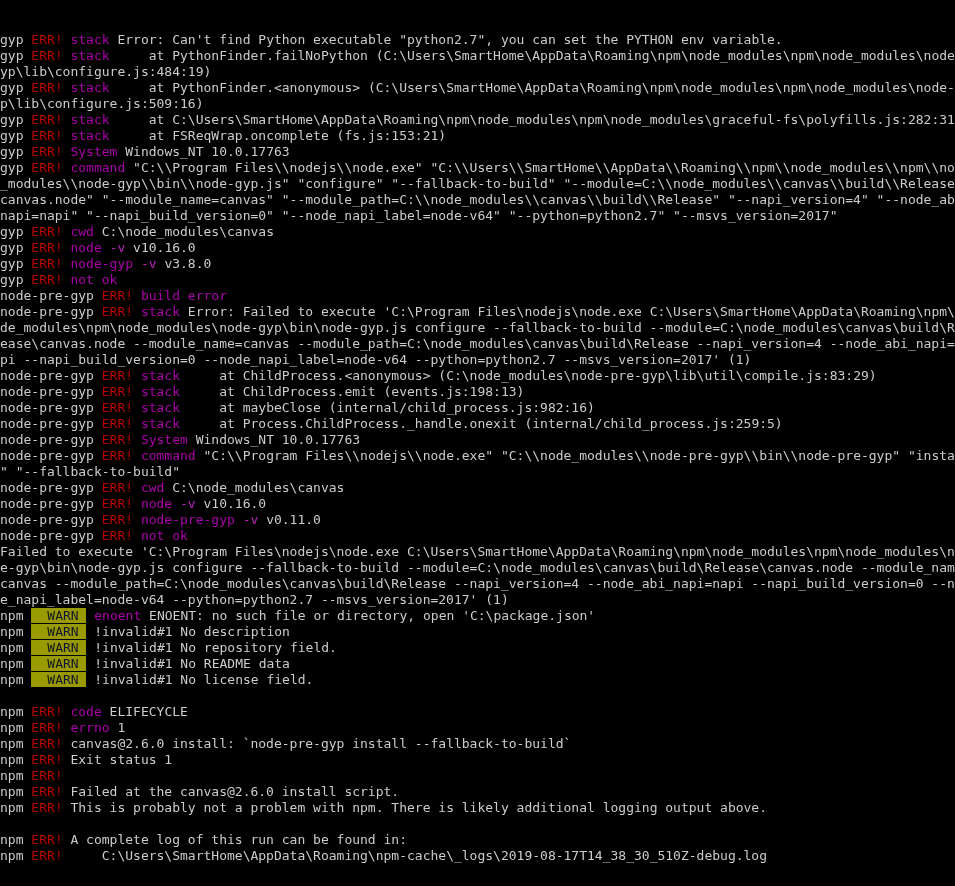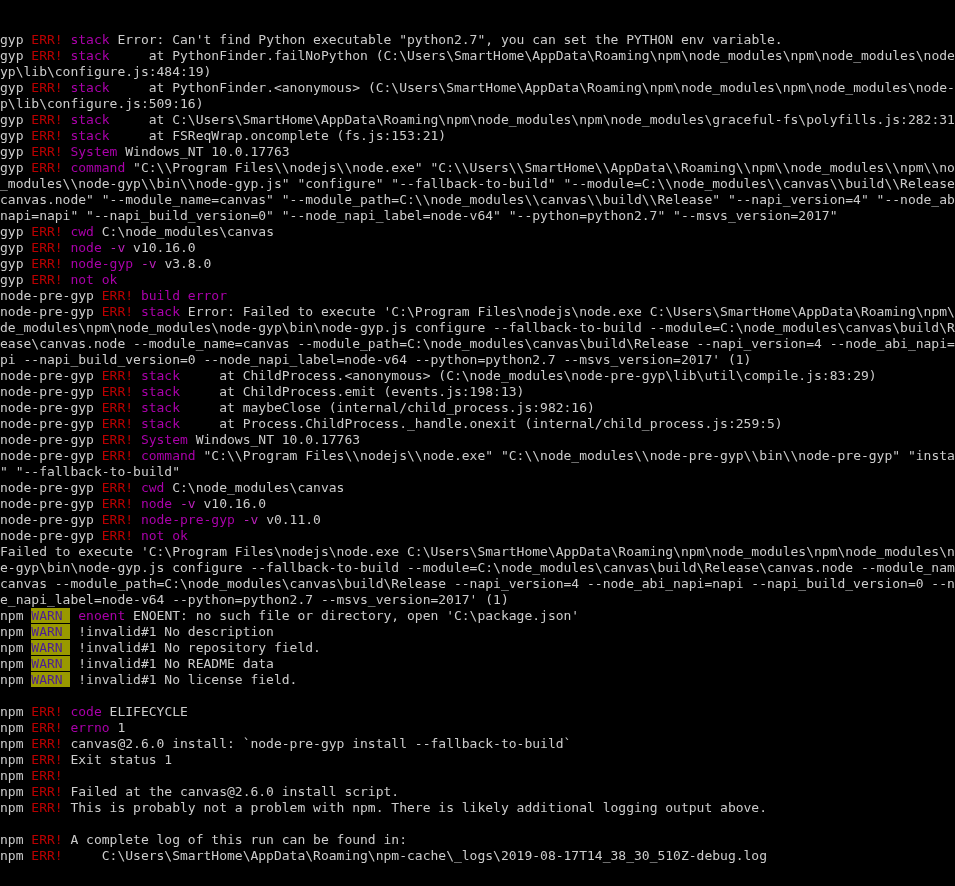--- a/index.html
+++ b/index.html
@@ -35,21 +35,22 @@
     overflow: hidden;
     display: block;
   }
   .seg { white-space: pre; }
   .c-white   { color: #cccccc; }
   .c-red     { color: #bb0000; }
   .c-magenta { color: #aa00aa; }
   .c-brmagenta { color: #bb22bb; }
   .c-yellowbg {
     background: #999900;
-    color: #4c1d95;
+    color: #0f172a;
+    padding-left: 16px;
   }
 </style>
 </head>
 <body>
 
 <div id="terminal">
   <div id="console-lines"><div class="row"><span class="seg c-white">gyp </span><span class="seg c-red">ERR! </span><span class="seg c-magenta">stack </span><span class="seg c-white">Error: Can't find Python executable "python2.7", you can set the PYTHON env variable.</span></div><div class="row"><span class="seg c-white">gyp </span><span class="seg c-red">ERR! </span><span class="seg c-magenta">stack </span><span class="seg c-white">    at PythonFinder.failNoPython (C:\Users\SmartHome\AppData\Roaming\npm\node_modules\npm\node_modules\node-g</span></div><div class="row"><span class="seg c-white">yp\lib\configure.js:484:19)</span></div><div class="row"><span class="seg c-white">gyp </span><span class="seg c-red">ERR! </span><span class="seg c-magenta">stack </span><span class="seg c-white">    at PythonFinder.&lt;anonymous&gt; (C:\Users\SmartHome\AppData\Roaming\npm\node_modules\npm\node_modules\node-gy</span></div><div class="row"><span class="seg c-white">p\lib\configure.js:509:16)</span></div><div class="row"><span class="seg c-white">gyp </span><span class="seg c-red">ERR! </span><span class="seg c-magenta">stack </span><span class="seg c-white">    at C:\Users\SmartHome\AppData\Roaming\npm\node_modules\npm\node_modules\graceful-fs\polyfills.js:282:31</span></div><div class="row"><span class="seg c-white">gyp </span><span class="seg c-red">ERR! </span><span class="seg c-magenta">stack </span><span class="seg c-white">    at FSReqWrap.oncomplete (fs.js:153:21)</span></div><div class="row"><span class="seg c-white">gyp </span><span class="seg c-red">ERR! </span><span class="seg c-magenta">System </span><span class="seg c-white">Windows_NT 10.0.17763</span></div><div class="row"><span class="seg c-white">gyp </span><span class="seg c-red">ERR! </span><span class="seg c-magenta">command </span><span class="seg c-white">"C:\\Program Files\\nodejs\\node.exe" "C:\\Users\\SmartHome\\AppData\\Roaming\\npm\\node_modules\\npm\\node</span></div><div class="row"><span class="seg c-white">_modules\\node-gyp\\bin\\node-gyp.js" "configure" "--fallback-to-build" "--module=C:\\node_modules\\canvas\\build\\Release\\</span></div><div class="row"><span class="seg c-white">canvas.node" "--module_name=canvas" "--module_path=C:\\node_modules\\canvas\\build\\Release" "--napi_version=4" "--node_abi_</span></div><div class="row"><span class="seg c-white">napi=napi" "--napi_build_version=0" "--node_napi_label=node-v64" "--python=python2.7" "--msvs_version=2017"</span></div><div class="row"><span class="seg c-white">gyp </span><span class="seg c-red">ERR! </span><span class="seg c-magenta">cwd </span><span class="seg c-white">C:\node_modules\canvas</span></div><div class="row"><span class="seg c-white">gyp </span><span class="seg c-red">ERR! </span><span class="seg c-magenta">node </span><span class="seg c-brmagenta">-v </span><span class="seg c-white">v10.16.0</span></div><div class="row"><span class="seg c-white">gyp </span><span class="seg c-red">ERR! </span><span class="seg c-magenta">node-gyp </span><span class="seg c-brmagenta">-v </span><span class="seg c-white">v3.8.0</span></div><div class="row"><span class="seg c-white">gyp </span><span class="seg c-red">ERR! </span><span class="seg c-magenta">not ok</span></div><div class="row"><span class="seg c-white">node-pre-gyp </span><span class="seg c-red">ERR! </span><span class="seg c-magenta">build error</span></div><div class="row"><span class="seg c-white">node-pre-gyp </span><span class="seg c-red">ERR! </span><span class="seg c-magenta">stack </span><span class="seg c-white">Error: Failed to execute 'C:\Program Files\nodejs\node.exe C:\Users\SmartHome\AppData\Roaming\npm\no</span></div><div class="row"><span class="seg c-white">de_modules\npm\node_modules\node-gyp\bin\node-gyp.js configure --fallback-to-build --module=C:\node_modules\canvas\build\Rel</span></div><div class="row"><span class="seg c-white">ease\canvas.node --module_name=canvas --module_path=C:\node_modules\canvas\build\Release --napi_version=4 --node_abi_napi=na</span></div><div class="row"><span class="seg c-white">pi --napi_build_version=0 --node_napi_label=node-v64 --python=python2.7 --msvs_version=2017' (1)</span></div><div class="row"><span class="seg c-white">node-pre-gyp </span><span class="seg c-red">ERR! </span><span class="seg c-magenta">stack </span><span class="seg c-white">    at ChildProcess.&lt;anonymous&gt; (C:\node_modules\node-pre-gyp\lib\util\compile.js:83:29)</span></div><div class="row"><span class="seg c-white">node-pre-gyp </span><span class="seg c-red">ERR! </span><span class="seg c-magenta">stack </span><span class="seg c-white">    at ChildProcess.emit (events.js:198:13)</span></div><div class="row"><span class="seg c-white">node-pre-gyp </span><span class="seg c-red">ERR! </span><span class="seg c-magenta">stack </span><span class="seg c-white">    at maybeClose (internal/child_process.js:982:16)</span></div><div class="row"><span class="seg c-white">node-pre-gyp </span><span class="seg c-red">ERR! </span><span class="seg c-magenta">stack </span><span class="seg c-white">    at Process.ChildProcess._handle.onexit (internal/child_process.js:259:5)</span></div><div class="row"><span class="seg c-white">node-pre-gyp </span><span class="seg c-red">ERR! </span><span class="seg c-magenta">System </span><span class="seg c-white">Windows_NT 10.0.17763</span></div><div class="row"><span class="seg c-white">node-pre-gyp </span><span class="seg c-red">ERR! </span><span class="seg c-magenta">command </span><span class="seg c-white">"C:\\Program Files\\nodejs\\node.exe" "C:\\node_modules\\node-pre-gyp\\bin\\node-pre-gyp" "install</span></div><div class="row"><span class="seg c-white">" "--fallback-to-build"</span></div><div class="row"><span class="seg c-white">node-pre-gyp </span><span class="seg c-red">ERR! </span><span class="seg c-magenta">cwd </span><span class="seg c-white">C:\node_modules\canvas</span></div><div class="row"><span class="seg c-white">node-pre-gyp </span><span class="seg c-red">ERR! </span><span class="seg c-magenta">node </span><span class="seg c-brmagenta">-v </span><span class="seg c-white">v10.16.0</span></div><div class="row"><span class="seg c-white">node-pre-gyp </span><span class="seg c-red">ERR! </span><span class="seg c-magenta">node-pre-gyp </span><span class="seg c-brmagenta">-v </span><span class="seg c-white">v0.11.0</span></div><div class="row"><span class="seg c-white">node-pre-gyp </span><span class="seg c-red">ERR! </span><span class="seg c-magenta">not ok</span></div><div class="row"><span class="seg c-white">Failed to execute 'C:\Program Files\nodejs\node.exe C:\Users\SmartHome\AppData\Roaming\npm\node_modules\npm\node_modules\nod</span></div><div class="row"><span class="seg c-white">e-gyp\bin\node-gyp.js configure --fallback-to-build --module=C:\node_modules\canvas\build\Release\canvas.node --module_name=</span></div><div class="row"><span class="seg c-white">canvas --module_path=C:\node_modules\canvas\build\Release --napi_version=4 --node_abi_napi=napi --napi_build_version=0 --nod</span></div><div class="row"><span class="seg c-white">e_napi_label=node-v64 --python=python2.7 --msvs_version=2017' (1)</span></div><div class="row"><span class="seg c-white">npm </span><span class="seg c-yellowbg">WARN </span><span class="seg c-white"> </span><span class="seg c-magenta">enoent </span><span class="seg c-white">ENOENT: no such file or directory, open 'C:\package.json'</span></div><div class="row"><span class="seg c-white">npm </span><span class="seg c-yellowbg">WARN </span><span class="seg c-white"> !invalid#1 No description</span></div><div class="row"><span class="seg c-white">npm </span><span class="seg c-yellowbg">WARN </span><span class="seg c-white"> !invalid#1 No repository field.</span></div><div class="row"><span class="seg c-white">npm </span><span class="seg c-yellowbg">WARN </span><span class="seg c-white"> !invalid#1 No README data</span></div><div class="row"><span class="seg c-white">npm </span><span class="seg c-yellowbg">WARN </span><span class="seg c-white"> !invalid#1 No license field.</span></div><div class="row">&nbsp;</div><div class="row"><span class="seg c-white">npm </span><span class="seg c-red">ERR! </span><span class="seg c-magenta">code </span><span class="seg c-white">ELIFECYCLE</span></div><div class="row"><span class="seg c-white">npm </span><span class="seg c-red">ERR! </span><span class="seg c-magenta">errno </span><span class="seg c-white">1</span></div><div class="row"><span class="seg c-white">npm </span><span class="seg c-red">ERR! </span><span class="seg c-white">canvas@2.6.0 install: `node-pre-gyp install --fallback-to-build`</span></div><div class="row"><span class="seg c-white">npm </span><span class="seg c-red">ERR! </span><span class="seg c-white">Exit status 1</span></div><div class="row"><span class="seg c-white">npm </span><span class="seg c-red">ERR!</span></div><div class="row"><span class="seg c-white">npm </span><span class="seg c-red">ERR! </span><span class="seg c-white">Failed at the canvas@2.6.0 install script.</span></div><div class="row"><span class="seg c-white">npm </span><span class="seg c-red">ERR! </span><span class="seg c-white">This is probably not a problem with npm. There is likely additional logging output above.</span></div><div class="row">&nbsp;</div><div class="row"><span class="seg c-white">npm </span><span class="seg c-red">ERR! </span><span class="seg c-white">A complete log of this run can be found in:</span></div><div class="row"><span class="seg c-white">npm </span><span class="seg c-red">ERR! </span><span class="seg c-white">    C:\Users\SmartHome\AppData\Roaming\npm-cache\_logs\2019-08-17T14_38_30_510Z-debug.log</span></div><div class="row">&nbsp;</div><div class="row">&nbsp;</div></div>
   
 </div>
 

